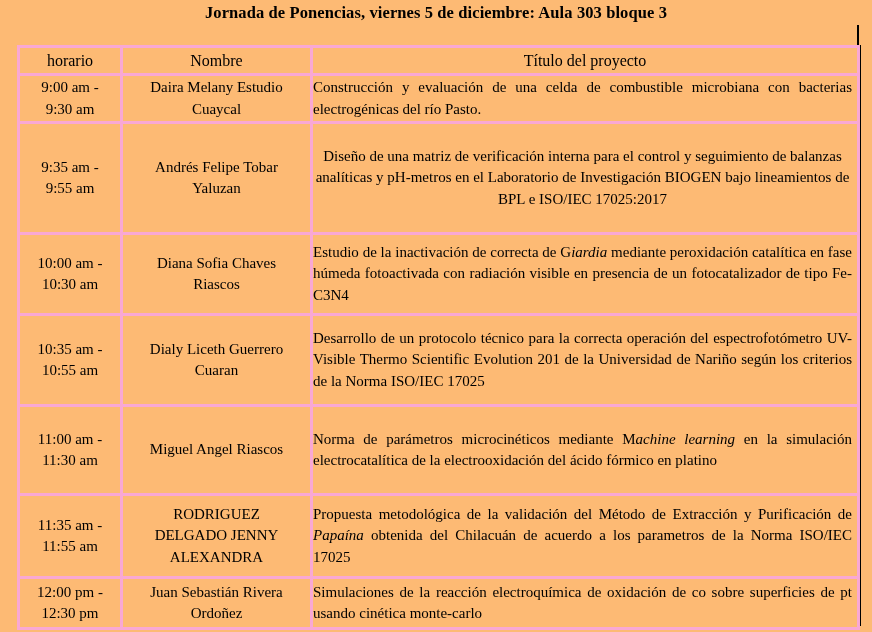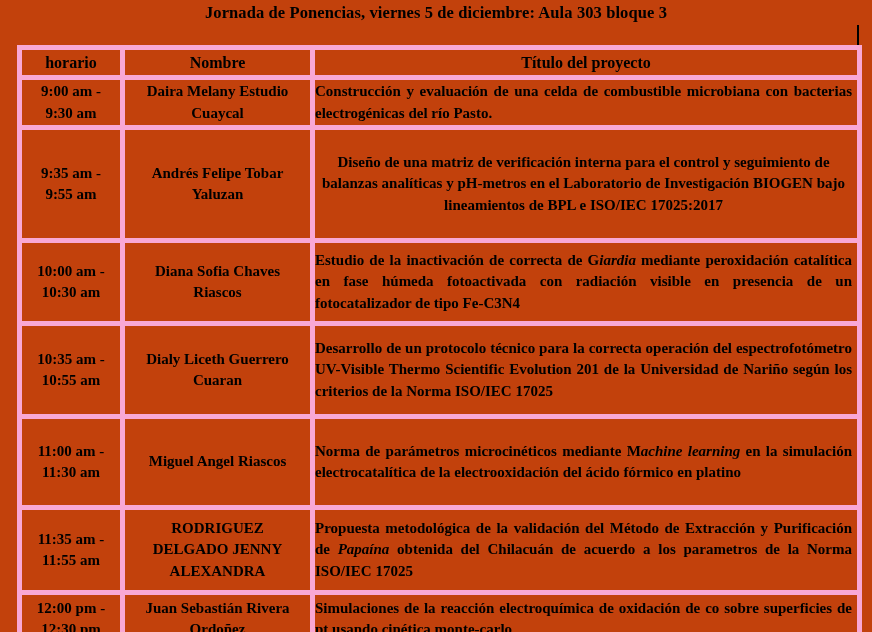--- a/index.html
+++ b/index.html
@@ -13,21 +13,21 @@
     font-family: "Liberation Serif", "DejaVu Serif", serif;
     color: #000000;
     overflow: hidden;
     position: relative;
   }
 
   #page {
     position: relative;
     width: 872px;
     height: 632px;
-    background: #c2410c;
+    background: #fdba74;
   }
 
   
   .doc-title {
     position: absolute;
     left: 0;
     top: 3px;
     width: 872px;
     text-align: center;
     font-weight: bold;
@@ -52,24 +52,24 @@
     position: absolute;
     left: 17px;
     top: 45px;
     width: 840px;
     border-collapse: collapse;
     table-layout: fixed;
     font-size: 15px;
     line-height: 21.5px;
   }
   .sched-table td, .sched-table th {
-    border: 5px solid #f9a8d4;
+    border: 3px solid #f9a8d4;
     padding: 0px 4px;
     vertical-align: middle;
-    font-weight: bold;
+    font-weight: normal;
   }
   
   .edge-rule {
     position: absolute;
     left: 859px;
     top: 45px;
     width: 1.5px;
     height: 581px;
     background: #000000;
   }

